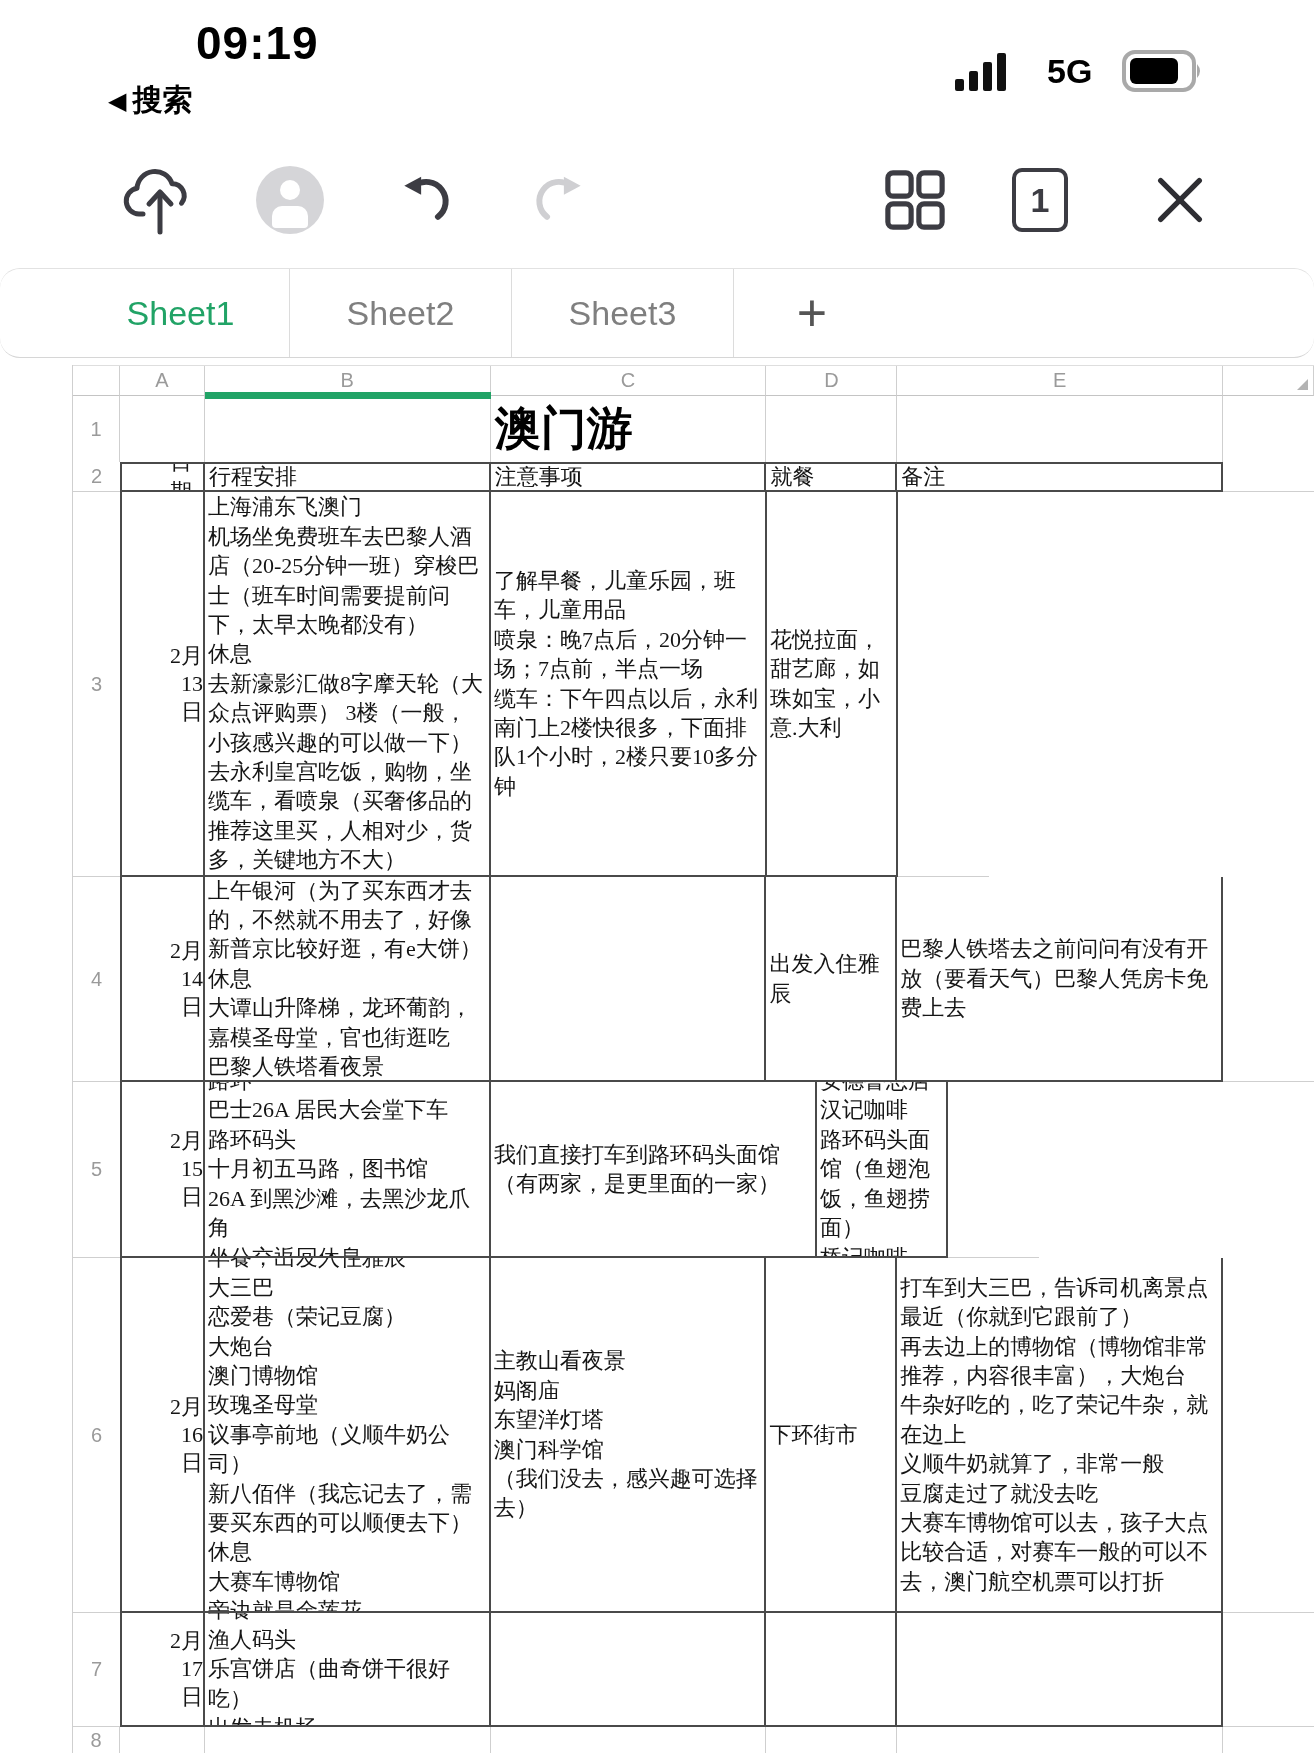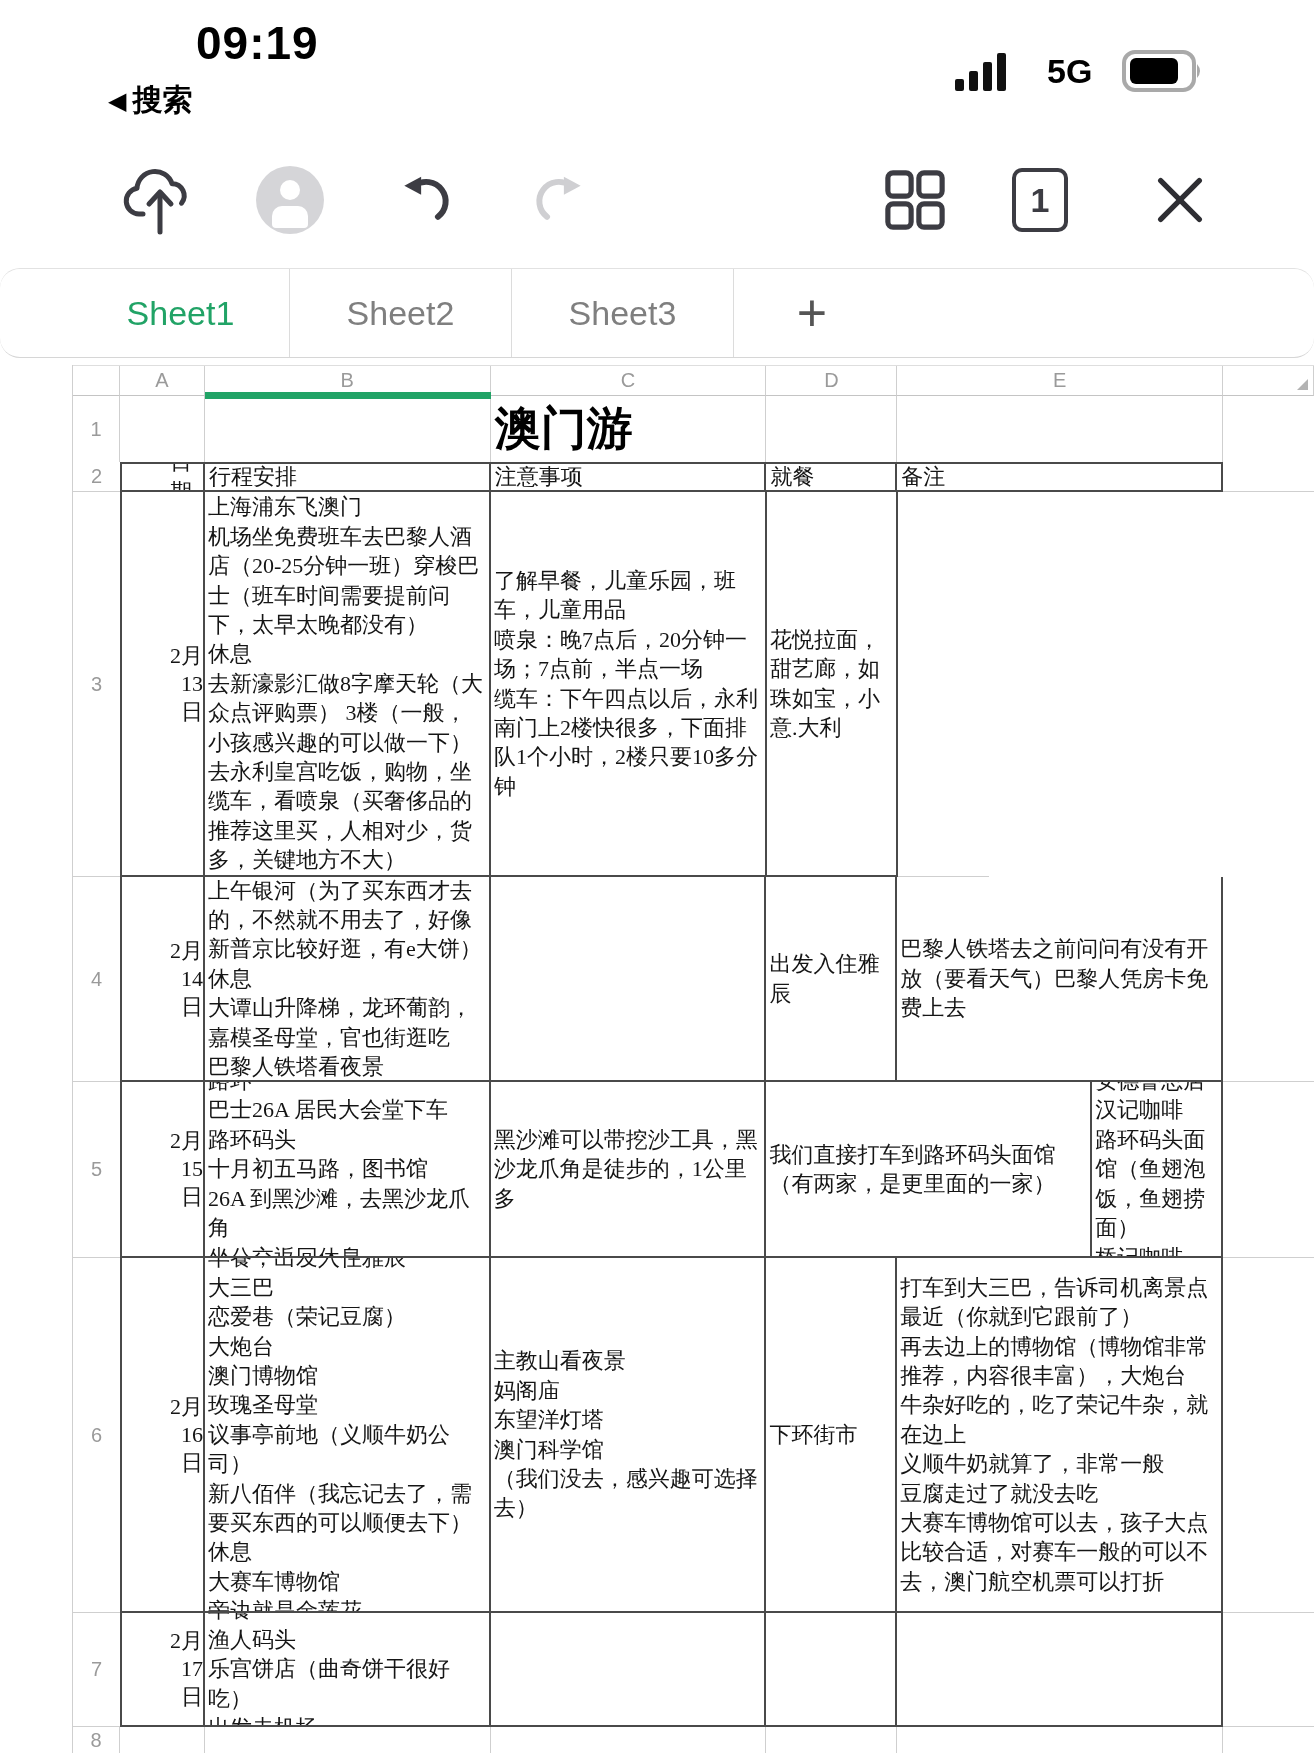--- a/index.html
+++ b/index.html
@@ -262,23 +262,20 @@
           <div class="date">2月15日</div>
         </div>
       <div class="cell cb t">
           <div class="txt">路环
 巴士26A 居民大会堂下车
 路环码头
 十月初五马路，图书馆
 26A 到黑沙滩，去黑沙龙爪角
 坐公交返回休息</div>
         </div>
-      <div class="cell cc t">
-          <div class="txt">黑沙滩可以带挖沙工具，黑沙龙爪角是徒步的，1公里多</div>
-        </div>
       <div class="cell ce t">
           <div class="txt">我们直接打车到路环码头面馆（有两家，是更里面的一家）</div>
         </div>
       <div class="cell cd t">
           <div class="txt">安德鲁总店
 汉记咖啡
 路环码头面馆（鱼翅泡饭，鱼翅捞面）
 桥记咖啡</div>
         </div>
       <div class="cell cf"></div>

